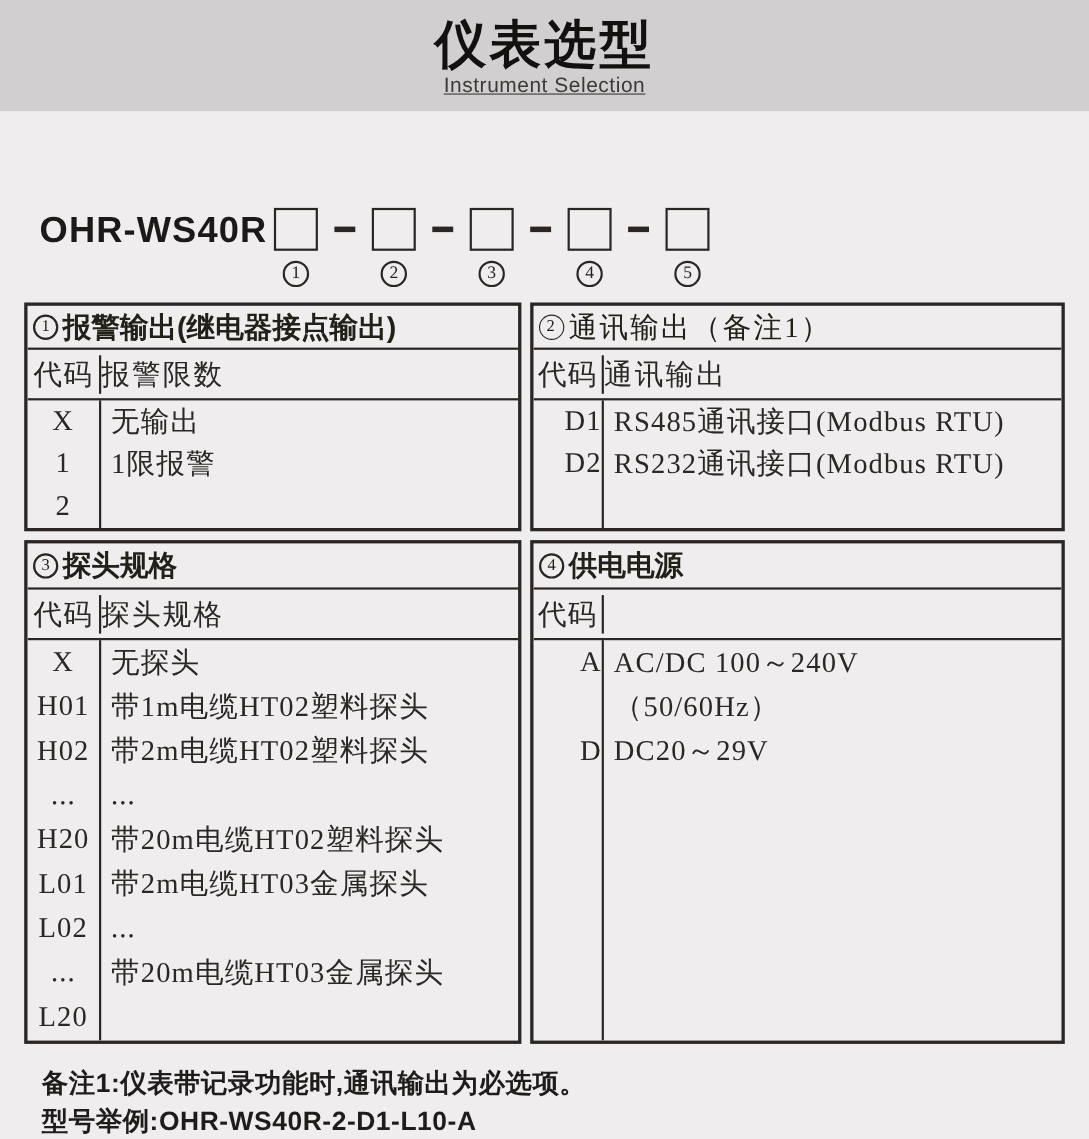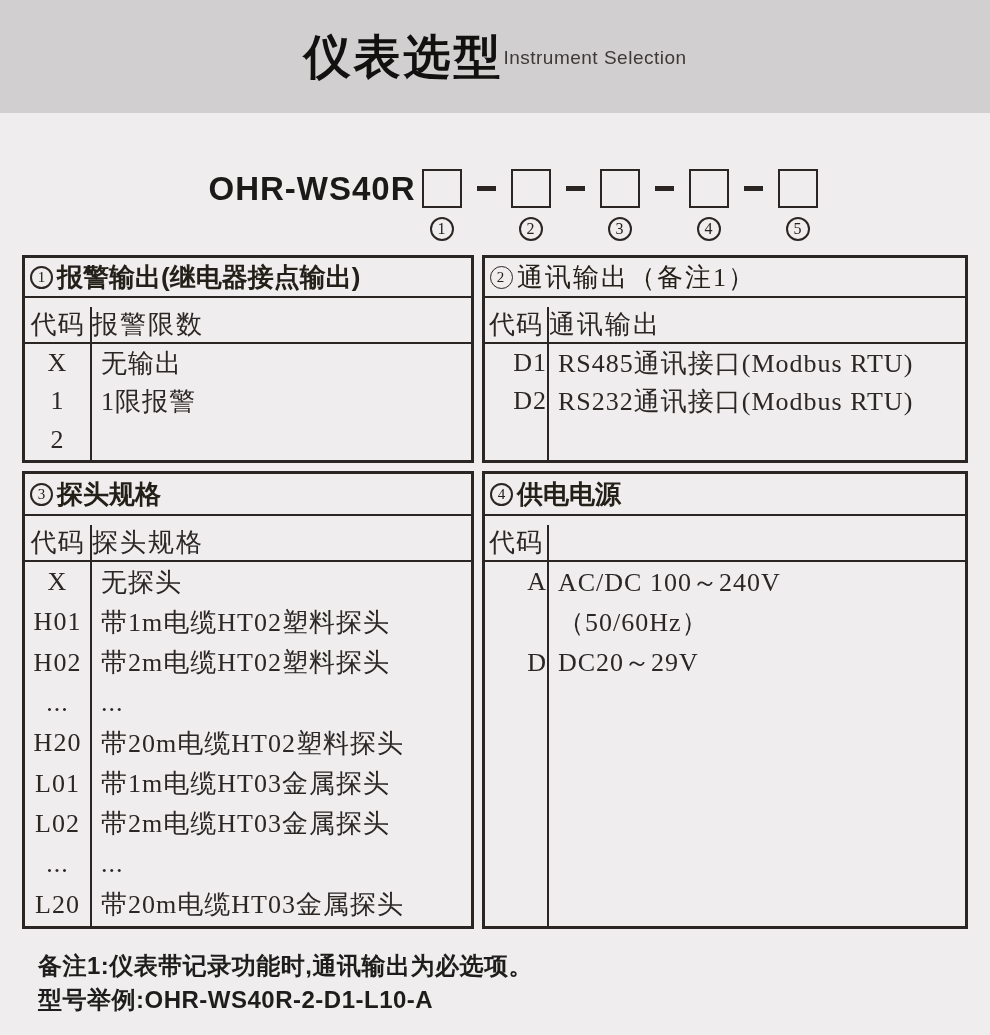--- a/index.html
+++ b/index.html
@@ -5,35 +5,35 @@
   html,body{margin:0;padding:0;}
   body{
     width:990px;height:1035px;
     background:#efeded;
     font-family:"Liberation Sans","DejaVu Sans",sans-serif;
     color:#262220;
     overflow:hidden;
   }
   
   .banner{
-    height:113px;background:#d1cfcf;
-    display:flex;flex-direction:row;align-items:center;justify-content:center;
+    height:101px;background:#d1cfcf;
+    display:flex;flex-direction:column;align-items:center;justify-content:center;
     padding-top:2px;box-sizing:border-box;
   }
   .banner h1{
     margin:0;font-size:47px;line-height:1.15;font-weight:bold;
     letter-spacing:3px;color:#121110;
   }
   .banner .subtitle{
-    font-size:19px;color:#3c3937;margin-top:1px;letter-spacing:.5px;
+    font-size:19px;color:#3c3937;margin-top:1px;letter-spacing:.5px;text-decoration:underline;
   }
   
   .model-strip{
     display:flex;align-items:flex-start;
-    padding-left:36px;margin-top:56px;height:74px;justify-content:center;
+    padding-left:36px;margin-top:88px;height:74px;
   }
   .model-prefix{
     font-size:33px;font-weight:bold;letter-spacing:1px;
     line-height:39px;margin-right:6px;color:#1c1a19;white-space:nowrap;
   }
   .slot{width:40px;display:flex;flex-direction:column;align-items:center;flex:none;}
   .slot-box{
     width:40px;height:39px;border:2.5px solid #2b2523;
     box-sizing:border-box;background:transparent;
   }
@@ -71,21 +71,21 @@
     font-family:"Liberation Serif","DejaVu Serif",serif;box-sizing:border-box;line-height:1;
   }
   
   .sec-light .sec-title{
     font-weight:normal;font-family:"Liberation Serif","DejaVu Serif",serif;
     letter-spacing:2px;
   }
   .sec-light .circ{border-width:1.5px;}
   .cols{
     flex:0 0 44px;border-bottom:2.5px solid #2b2523;
-    display:flex;align-items:flex-end;
+    display:flex;align-items:center;
     font-family:"Liberation Serif","DejaVu Serif",serif;font-size:26px;color:#2a2725;
   }
   .code-h{
     flex:0 0 65px;border-right:2px solid #2b2523;
     display:flex;align-items:center;justify-content:center;letter-spacing:1px;
   }
   .desc-h{flex:1;display:flex;align-items:center;padding-left:0;letter-spacing:2px;white-space:nowrap;}
   .sec-right .code-h{flex-basis:62px;}
   .sec-body{
     flex:1;display:flex;
@@ -225,21 +225,20 @@
           <div class="line">L02</div>
           <div class="line">...</div>
           <div class="line">L20</div>
         </div>
         <div class="desc-col">
           <div class="line">无探头</div>
           <div class="line">带1m电缆HT02塑料探头</div>
           <div class="line">带2m电缆HT02塑料探头</div>
           <div class="line">...</div>
           <div class="line">带20m电缆HT02塑料探头</div>
-          <div class="line">带1m电缆HT03金属探头</div>
           <div class="line">带2m电缆HT03金属探头</div>
           <div class="line">...</div>
           <div class="line">带20m电缆HT03金属探头</div>
         </div>
       </div>
     </div>
 
     <div class="sec bot sec-right">
       <div class="sec-title">
         <span class="circ">4</span>

